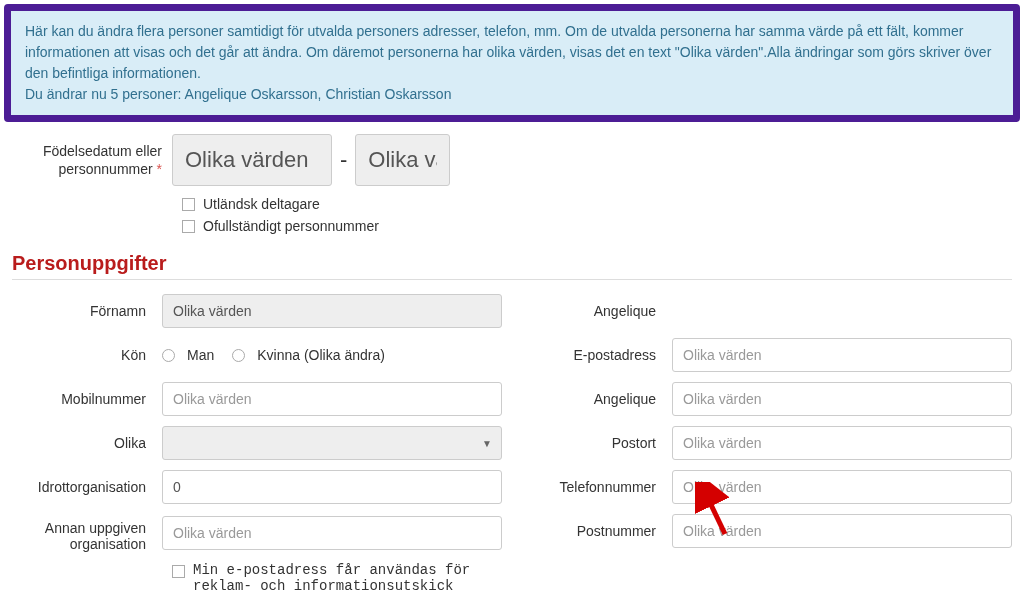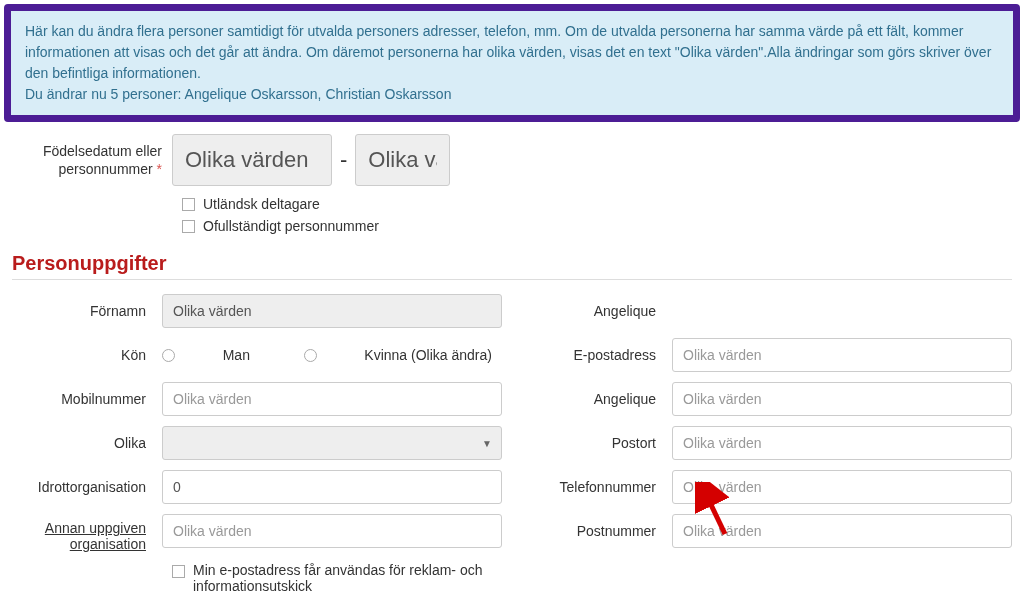--- a/index.html
+++ b/index.html
@@ -110,39 +110,39 @@
   }
   .select-caret {
     position: absolute;
     right: 10px; top: 50%;
     transform: translateY(-50%);
     color: #666;
     font-size: 10px;
     pointer-events: none;
   }
   .select-wrap { position: relative; width: 100%; }
-  .radio-group { display: flex; align-items: center; gap: 8px; justify-content: space-between; }
+  .radio-group { display: flex; align-items: center; gap: 8px; }
   .fake-radio {
     width: 13px; height: 13px;
     border: 1px solid #aaa;
     border-radius: 50%;
     background: #fff;
     display: inline-block;
     margin-right: 4px;
     vertical-align: middle;
   }
   .radio-label { margin-right: 10px; color: #333; }
   .checkbox-inline {
     display: flex;
     align-items: flex-start;
     margin-left: 160px;
     margin-top: 6px;
   }
   .checkbox-inline .fake-checkbox { margin-top: 3px; }
-  .checkbox-text { color: #333; max-width: 300px; }
+  .checkbox-text { color: #333; max-width: 300px; font-family: Liberation Mono, monospace; }
 
   
   .arrow-wrap {
     position: absolute;
     left: 695px;
     top: 482px;
     pointer-events: none;
   }
 </style>
 </head>
@@ -209,21 +209,21 @@
             <span class="select-caret">▼</span>
           </div>
         </div>
       </div>
       <div class="field-row">
         <div class="field-label">Idrottorganisation</div>
         <div class="field-input">
           <input class="text" value="0" style="">
         </div>
       </div>
-      <div class="field-row" style="align-items:flex-start;text-decoration:underline;">
+      <div class="field-row" style="align-items:center;">
         <div class="field-label" style="padding-top:6px;">Annan uppgiven organisation</div>
         <div class="field-input">
           <input class="text" placeholder="Olika värden" style="">
         </div>
       </div>
       <div class="checkbox-inline">
         <span class="fake-checkbox"></span>
         <span class="checkbox-text">Min e-postadress får användas för reklam- och informationsutskick</span>
       </div>
     </div>

